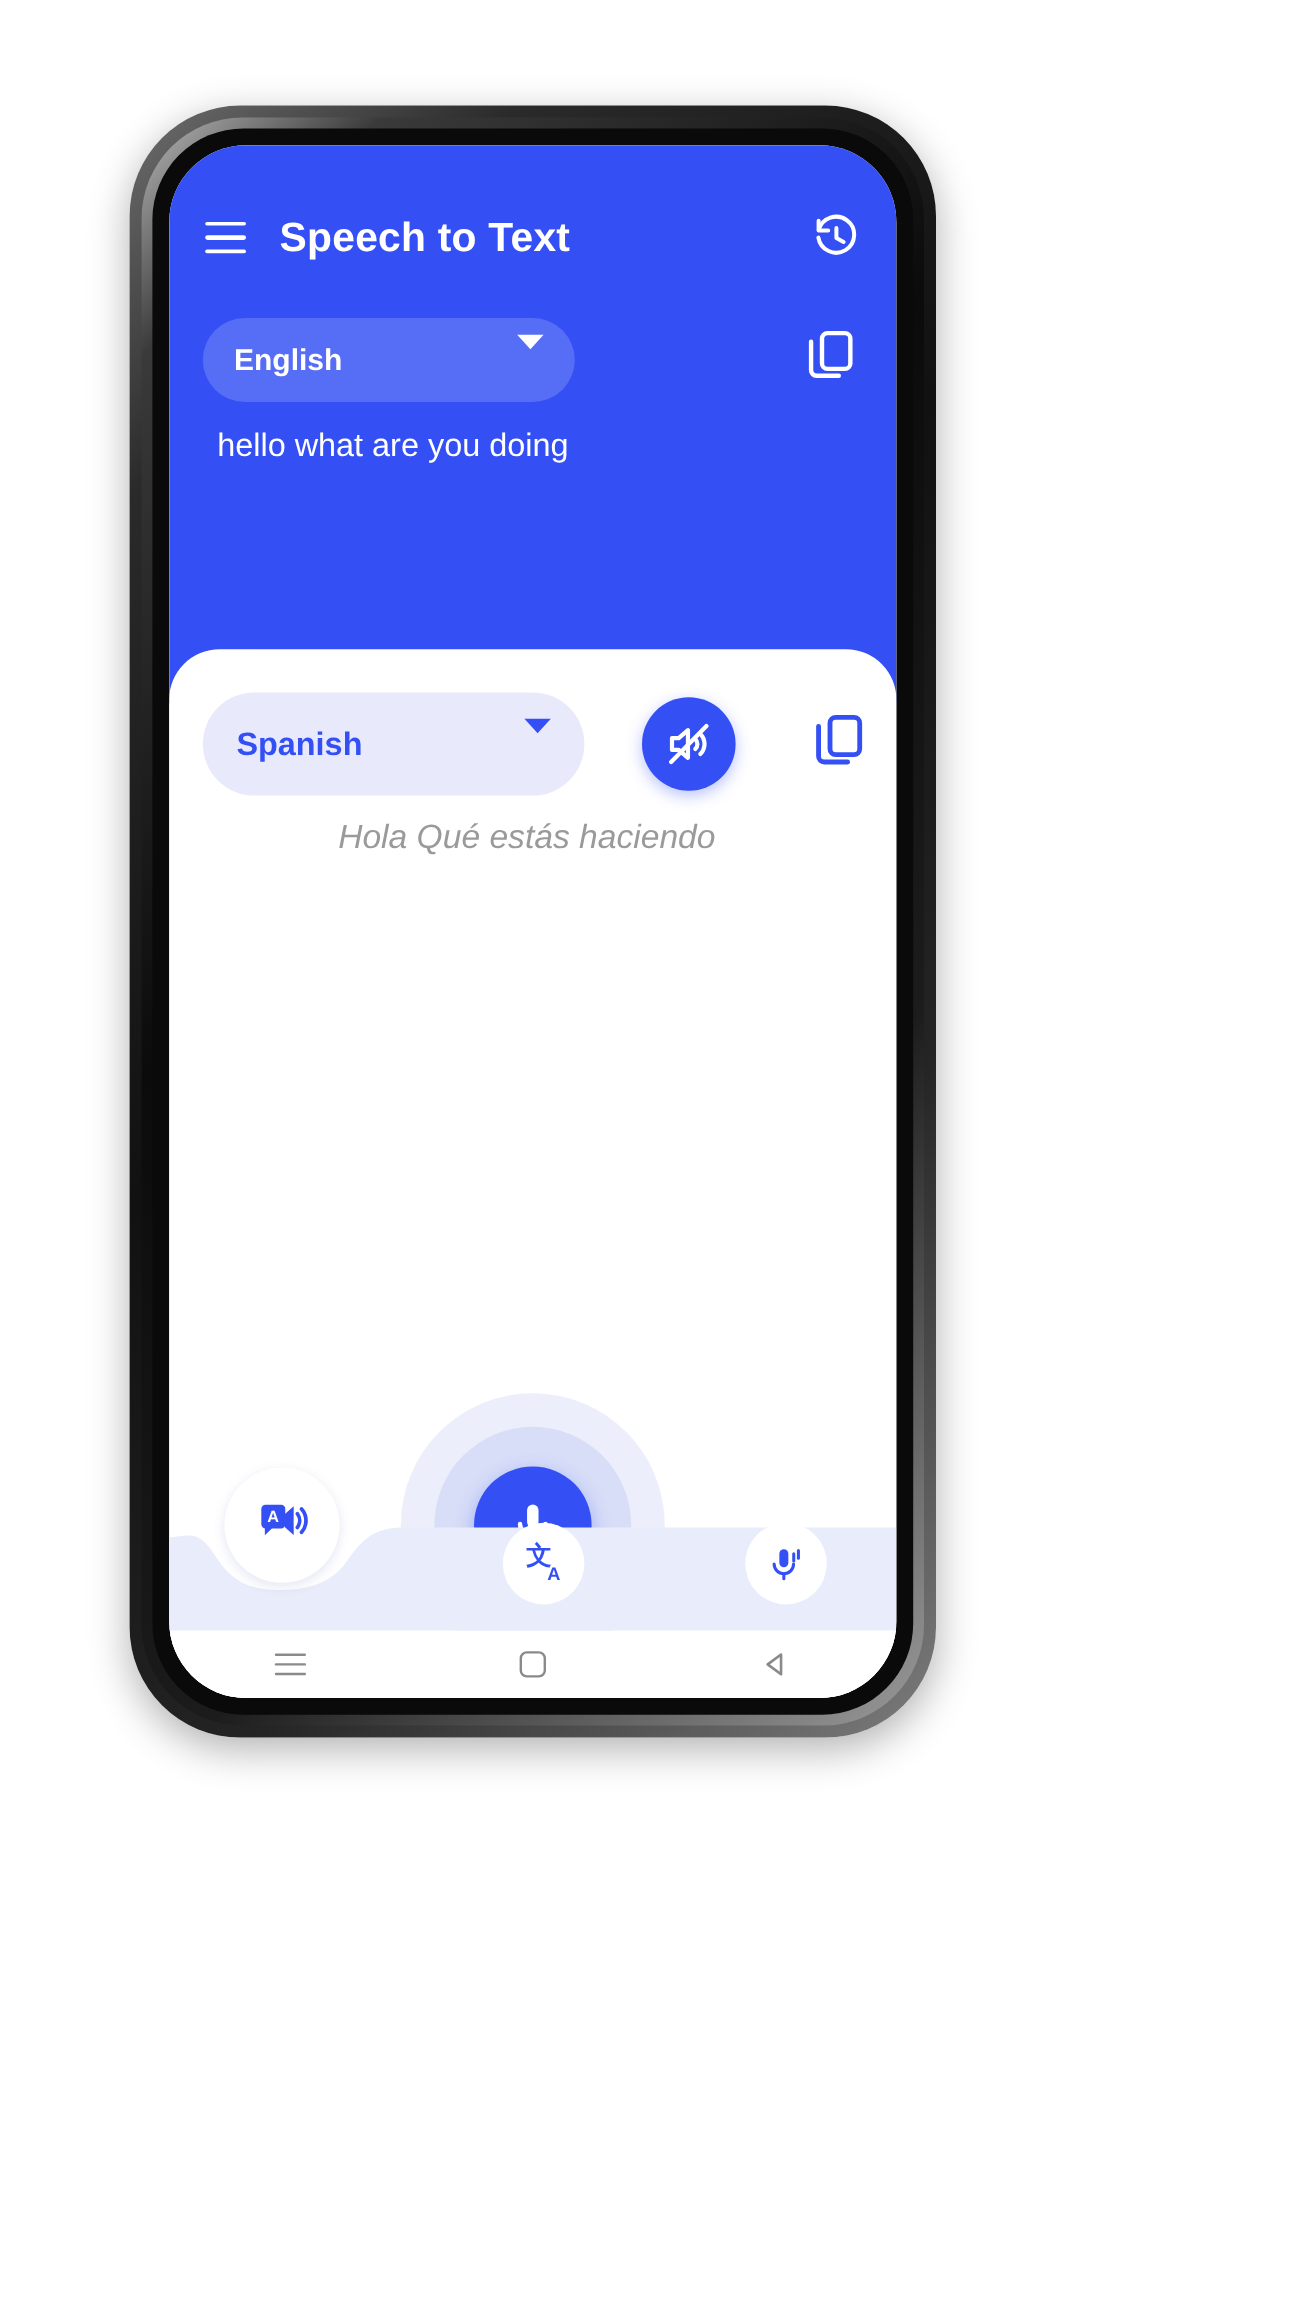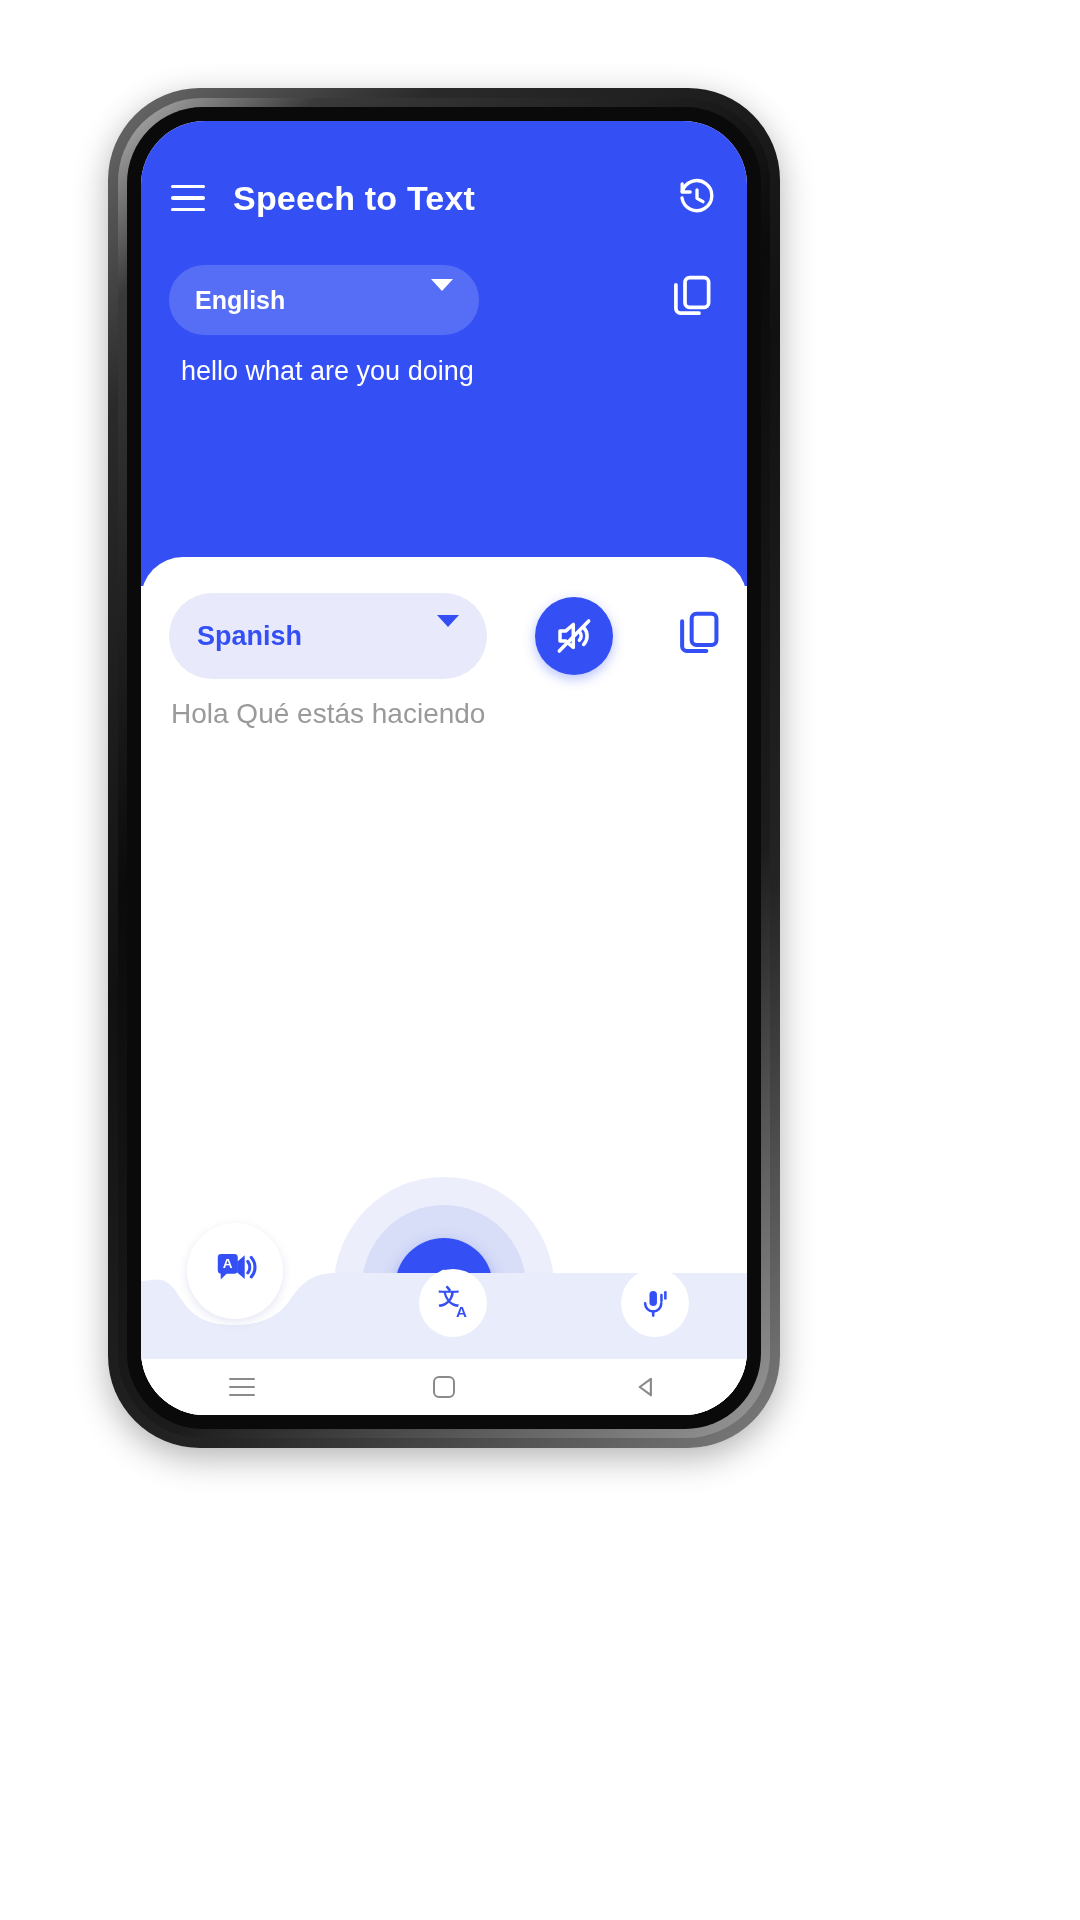--- a/index.html
+++ b/index.html
@@ -72,43 +72,43 @@
 
   .src-copy { position:absolute; right:34px; top:152px; width:42px; height:46px; cursor:pointer; }
 
   .src-text {
     position: absolute; left: 40px; right: 40px; top: 232px;
     color: #ffffff; font-size: 27px; line-height: 1.35;
   }
 
   
   .sheet {
-    position: absolute; left: 0; top: 436px; width: 100%; bottom: 0;
-    background: #ffffff; border-top-left-radius: 42px; border-top-right-radius: 42px;
+    position: absolute; left: 0; top: 420px; width: 100%; bottom: 0;
+    background: #ffffff; border-top-left-radius: 42px; border-top-right-radius: 42px; text-align: center;
   }
   .tgt-row { position: absolute; left: 0; top: 36px; width: 100%; height: 86px; }
   .tgt-pill {
     position: absolute; left: 28px; top: 0;
     width: 318px; height: 86px; border-radius: 43px;
     background: #e8eafc; display: flex; align-items: center; padding: 0 28px; cursor: pointer;
   }
   .tgt-pill .lang { color:#3450f5; font-size: 27px; font-weight: 700; }
   .tgt-pill .caret { margin-left: auto; }
 
   .mute-btn {
     position: absolute; left: 394px; top: 4px;
     width: 78px; height: 78px; border-radius: 50%;
     background: #3450f5; display:flex; align-items:center; justify-content:center;
     box-shadow: 0 4px 12px rgba(52,80,245,.35); cursor: pointer;
   }
   .tgt-copy { position: absolute; right: 26px; top: 16px; width: 44px; height: 48px; cursor:pointer; }
 
   .tgt-text {
     position: absolute; left: 30px; right: 40px; top: 138px;
-    color: #9a9a9a; font-size: 28px; line-height: 1.35;
+    color: #9a9a9a; font-size: 28px; line-height: 1.35; font-style: italic;
   }
 
   
   .mic-wrap { position:absolute; left:50%; top:620px; transform:translateX(-50%); width: 220px; height: 220px; }
   .halo2 { position:absolute; left:0; top:0; width:220px; height:220px; border-radius:50%; background:#e4e7fa; opacity:.72; }
   .halo1 { position:absolute; left:28px; top:28px; width:164px; height:164px; border-radius:50%; background:#d5daf6; opacity:.85; }
   .mic-btn {
     position:absolute; left:61px; top:61px; width:98px; height:98px; border-radius:50%;
     background:#3450f5; display:flex; align-items:center; justify-content:center;
     box-shadow: 0 6px 16px rgba(52,80,245,.38); cursor:pointer;

